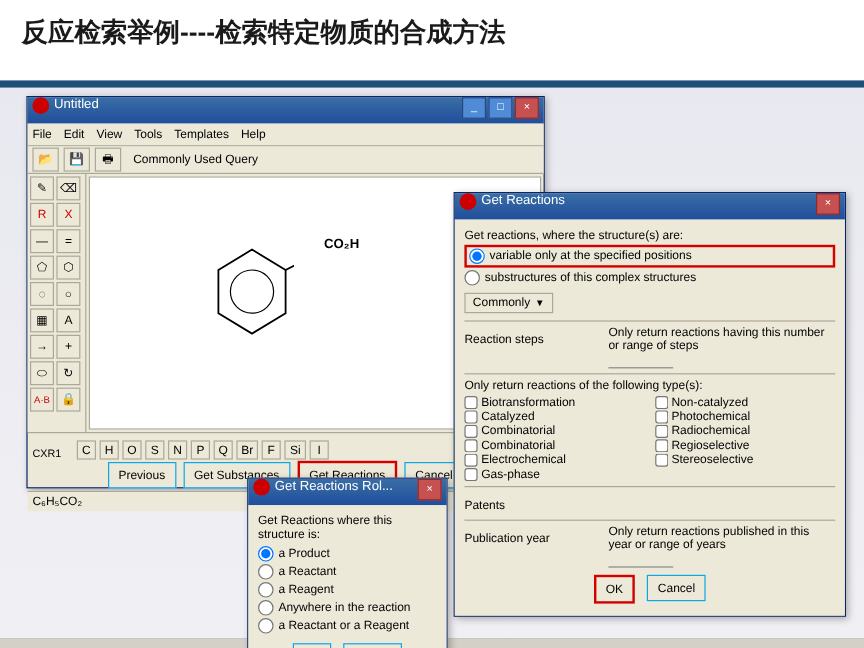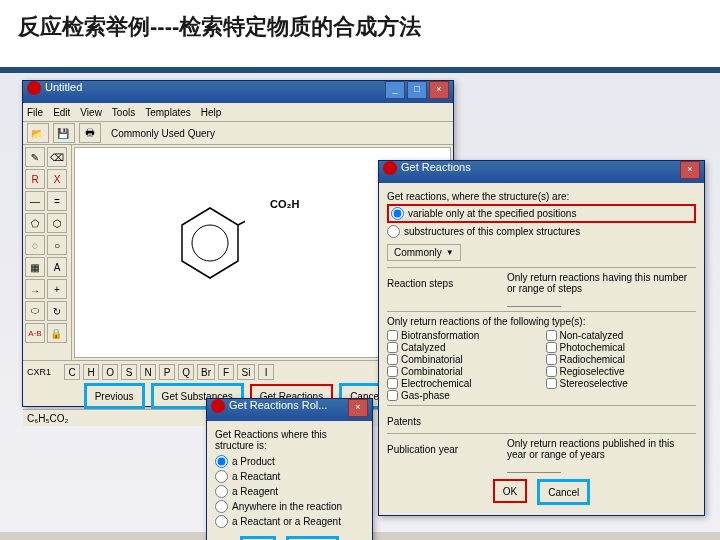--- a/index.html
+++ b/index.html
@@ -12,21 +12,21 @@
 .titlebar .wbtns{margin-left:auto;display:flex;gap:2px}
 .titlebar .wbtn{width:18px;height:16px;background:#c75050;border:1px solid #8b2b2b;font-size:9px;text-align:center;line-height:14px;color:#fff}
 .titlebar .wbtn.min,.titlebar .wbtn.max{background:#4f8bd6;border:1px solid #2a4a7a}
 .menubar{height:18px;background:#ece9d8;border-bottom:1px solid #aca899;display:flex;align-items:center;padding-left:4px;font-size:10px}
 .menubar span{margin-right:10px}
 .tbar{display:flex;flex-direction:column;gap:2px;padding:2px;background:#ece9d8;border-right:1px solid #aca899}
 .trow{display:flex;gap:2px}
 .tbtn{width:18px;height:18px;border:1px solid #aca899;background:#ece9d8;display:flex;align-items:center;justify-content:center;font-size:10px}
 .canvas{background:#fff;border:1px solid #aca899;position:relative}
 .co2h{position:absolute;font-size:11px;font-weight:bold;font-family:Arial}
-.btn{height:20px;padding:0 8px;border:3px solid #0ea5e9;background:#ece9d8;font-size:10px;display:inline-flex;align-items:center}
+.btn{height:20px;padding:0 8px;border:1px solid #0ea5e9;background:#ece9d8;font-size:10px;display:inline-flex;align-items:center}
 .redbox{border:2px solid #d40000 !important}
 .dlg-body{background:#ece9d8;padding:8px;font-size:10px}
 .radio-row{display:flex;align-items:center;gap:4px;margin:2px 0}
 .radio-row input{margin:0}
 .sect-label{font-size:10px;font-weight:normal;margin:6px 0 2px}
 .hr{border-top:1px solid #aca899;margin:4px 0}
 .two-col{display:flex}
 .two-col .l{width:120px}
 .two-col .r{flex:1}
 .chk-grid{display:grid;grid-template-columns:1fr 1fr;gap:1px 8px}
@@ -114,21 +114,21 @@
       </div>
       <div class="canvas" style="flex:1;margin:2px">
         <svg class="benzene" style="left:100px;top:55px" width="70" height="80" viewBox="0 0 70 80">
           <polygon points="35,5 63,22 63,58 35,75 7,58 7,22" fill="none" stroke="#000" stroke-width="1.5"></polygon>
           <circle cx="35" cy="40" r="18" fill="none" stroke="#000" stroke-width="1"></circle>
           <line x1="63" y1="22" x2="90" y2="8" stroke="#000" stroke-width="1.5"></line>
         </svg>
         <div class="co2h" style="left:195px;top:50px">CO₂H</div>
       </div>
     </div>
-    <div style="height:22px;border-top:1px solid #aca899;display:flex;align-items:center;padding:0 4px;gap:3px;font-size:9px">
+    <div style="height:22px;border-top:1px solid #aca899;display:flex;align-items:flex-end;padding:0 4px;gap:3px;font-size:9px">
       <span style="margin-right:10px">CXR1</span>
       <span class="tbtn" style="width:14px;height:14px">C</span>
       <span class="tbtn" style="width:14px;height:14px">H</span>
       <span class="tbtn" style="width:14px;height:14px">O</span>
       <span class="tbtn" style="width:14px;height:14px">S</span>
       <span class="tbtn" style="width:14px;height:14px">N</span>
       <span class="tbtn" style="width:14px;height:14px">P</span>
       <span class="tbtn" style="width:14px;height:14px">Q</span>
       <span class="tbtn" style="width:16px;height:14px">Br</span>
       <span class="tbtn" style="width:14px;height:14px">F</span>

